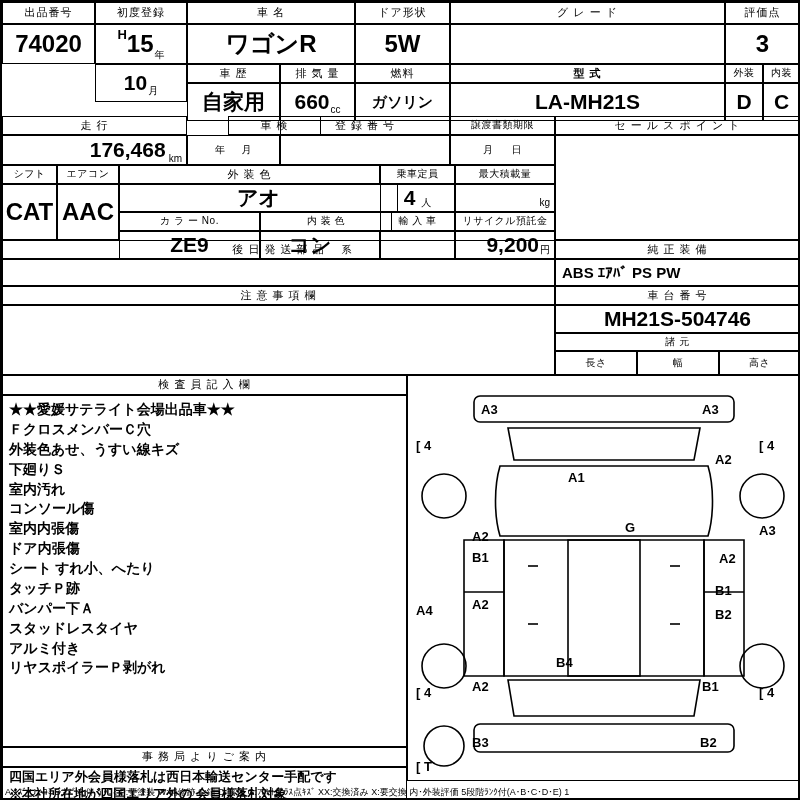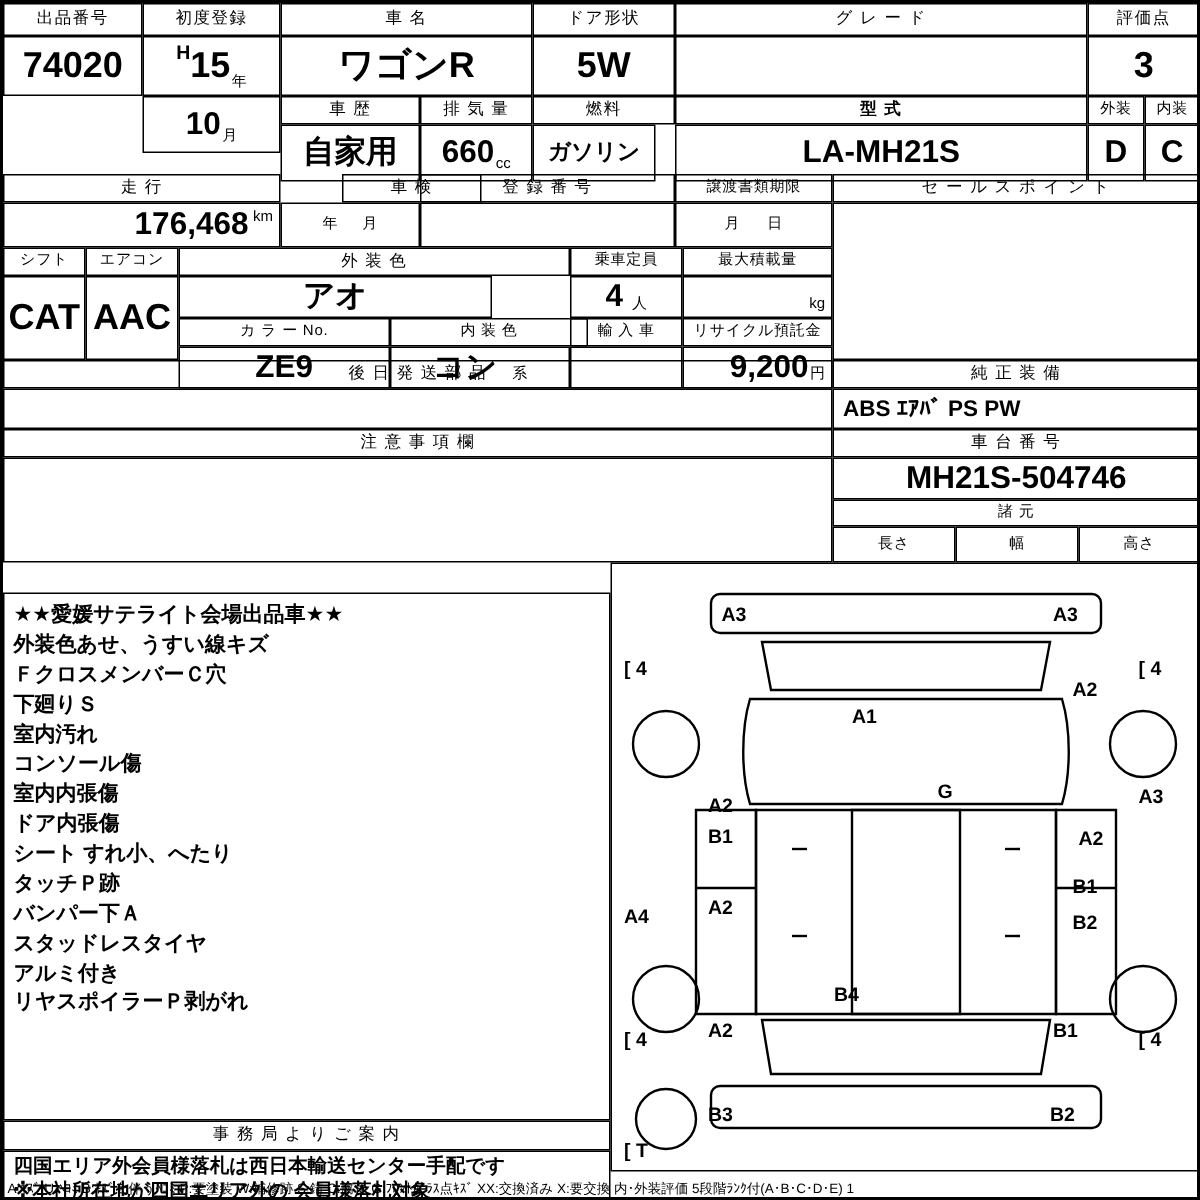--- a/index.html
+++ b/index.html
@@ -7,21 +7,21 @@
   #sheet{position:relative;width:800px;height:800px;box-sizing:border-box;border:2px solid #000;}
   .cell{position:absolute;box-sizing:border-box;border:1px solid #000;display:flex;align-items:center;justify-content:center;overflow:hidden;text-align:center;line-height:1.05;}
   .lbl{font-size:11px;letter-spacing:1px;}
   .lbl-s{font-size:10px;letter-spacing:0.5px;}
   .val-l{font-size:21px;font-weight:bold;}
   .val-xl{font-size:24px;font-weight:bold;}
   .val-m{font-size:15px;font-weight:bold;}
   .left{justify-content:flex-start;padding-left:4px;text-align:left;}
   .right{justify-content:flex-end;padding-right:4px;text-align:right;}
   .unit{font-size:10px;font-weight:normal;margin-left:1px;}
-  .notes{position:absolute;box-sizing:border-box;font-size:14px;font-weight:bold;line-height:1.42;padding:2px 4px;text-align:left;}
+  .notes{position:absolute;box-sizing:border-box;font-size:14px;font-weight:bold;line-height:1.42;padding:2px 4px;text-align:left;font-family:Liberation Serif, serif;}
   .notes div{white-space:nowrap;}
   .diagram{position:absolute;box-sizing:border-box;border:1px solid #000;}
   .dlabel{position:absolute;font-size:13px;font-weight:bold;}
   .footer{position:absolute;box-sizing:border-box;font-size:9px;letter-spacing:0;white-space:nowrap;}
   svg{display:block;}
 </style>
 </head>
 <body>
 
 <div id="sheet">
@@ -55,34 +55,34 @@
   <div class="cell lbl" style="left:185px;top:62px;width:93px;height:19px;">車 歴</div>
   <div class="cell val-l" style="left:185px;top:81px;width:93px;height:38px;text-align:right;">自家用</div>
 
   <div class="cell lbl" style="left:278px;top:62px;width:75px;height:19px;">排 気 量</div>
   <div class="cell" style="left:278px;top:81px;width:75px;height:38px;">
     <span class="val-l">660</span>
     <span class="unit" style="align-self:flex-end;margin-bottom:5px;">cc</span>
   </div>
 
   <div class="cell lbl" style="left:353px;top:62px;width:95px;height:19px;">燃料</div>
-  <div class="cell val-m" style="left:353px;top:81px;width:82px;height:38px;">ガソリン</div>
+  <div class="cell val-m" style="left:353px;top:81px;width:95px;height:38px;">ガソリン</div>
 
   <div class="cell lbl" style="left:448px;top:62px;width:275px;height:19px;font-weight:bold;">型 式</div>
   <div class="cell val-l" style="left:448px;top:81px;width:275px;height:38px;">LA-MH21S</div>
 
   <div class="cell lbl-s" style="left:723px;top:62px;width:38px;height:19px;">外装</div>
   <div class="cell lbl-s" style="left:761px;top:62px;width:37px;height:19px;">内装</div>
   <div class="cell val-l" style="left:723px;top:81px;width:38px;height:38px;">D</div>
   <div class="cell val-l" style="left:761px;top:81px;width:37px;height:38px;">C</div>
 
   <div class="cell lbl" style="left:0;top:114px;width:185px;height:19px;">走 行</div>
   <div class="cell right" style="left:0;top:133px;width:185px;height:30px;">
     <span class="val-l">176,468</span>
-    <span class="unit" style="align-self:flex-end;margin-bottom:14px;margin-left:3px;">km</span>
+    <span class="unit" style="align-self:flex-end;margin-bottom:0;margin-left:3px;">km</span>
   </div>
 
   <div class="cell lbl" style="left:185px;top:114px;width:93px;height:19px;margin-left:41px;">車 検</div>
   <div class="cell" style="left:185px;top:133px;width:93px;height:30px;">
     <span class="lbl-s" style="margin-right:16px;">年</span>
     <span class="lbl-s">月</span>
   </div>
 
   <div class="cell lbl" style="left:278px;top:114px;width:170px;height:19px;">登 録 番 号</div>
   <div class="cell val-m" style="left:278px;top:133px;width:170px;height:30px;"></div>
@@ -95,21 +95,21 @@
 
   <div class="cell lbl" style="left:553px;top:114px;width:245px;height:19px;">セ ー ル ス ポ イ ン ト</div>
   <div class="cell val-m" style="left:553px;top:133px;width:245px;height:105px;"></div>
 
   <div class="cell lbl-s" style="left:0;top:163px;width:55px;height:19px;">シフト</div>
   <div class="cell lbl-s" style="left:55px;top:163px;width:62px;height:19px;">エアコン</div>
   <div class="cell val-xl" style="left:0;top:182px;width:55px;height:56px;">CAT</div>
   <div class="cell val-xl" style="left:55px;top:182px;width:62px;height:56px;">AAC</div>
 
   <div class="cell lbl" style="left:117px;top:163px;width:261px;height:19px;">外 装 色</div>
-  <div class="cell val-l" style="left:117px;top:182px;width:209px;height:28px;">アオ</div>
+  <div class="cell val-l" style="left:117px;top:182px;width:279px;height:28px;">アオ</div>
 
   <div class="cell lbl-s" style="left:378px;top:163px;width:75px;height:19px;">乗車定員</div>
   <div class="cell" style="left:378px;top:182px;width:75px;height:28px;">
     <span class="val-l">4</span>
     <span class="unit" style="align-self:flex-end;margin-bottom:3px;margin-left:6px;">人</span>
   </div>
 
   <div class="cell lbl-s" style="left:453px;top:163px;width:100px;height:19px;">最大積載量</div>
   <div class="cell right" style="left:453px;top:182px;width:100px;height:28px;">
     <span class="val-m"></span>
@@ -141,25 +141,26 @@
   <div class="cell lbl" style="left:0;top:284px;width:553px;height:19px;">注 意 事 項 欄</div>
   <div class="cell" style="left:0;top:303px;width:553px;height:70px;"></div>
 
   <div class="cell lbl" style="left:553px;top:284px;width:245px;height:19px;">車 台 番 号</div>
   <div class="cell val-l" style="left:553px;top:303px;width:245px;height:28px;">MH21S-504746</div>
   <div class="cell lbl-s" style="left:553px;top:331px;width:245px;height:18px;">諸 元</div>
   <div class="cell lbl-s" style="left:553px;top:349px;width:82px;height:24px;">長さ</div>
   <div class="cell lbl-s" style="left:635px;top:349px;width:82px;height:24px;">幅</div>
   <div class="cell lbl-s" style="left:717px;top:349px;width:81px;height:24px;">高さ</div>
 
+  <div class="cell lbl" style="left:0;top:373px;width:405px;height:20px;">検 査 員 記 入 欄</div>
   <div class="cell" style="left:0;top:393px;width:405px;height:352px;"></div>
   <div class="notes" style="left:3px;top:396px;width:400px;">
     <div>★★愛媛サテライト会場出品車★★</div>
+    <div>ＦクロスメンバーＣ穴</div>
     <div>外装色あせ、うすい線キズ</div>
-    <div>ＦクロスメンバーＣ穴</div>
     <div>下廻りＳ</div>
     <div>室内汚れ</div>
     <div>コンソール傷</div>
     <div>室内内張傷</div>
     <div>ドア内張傷</div>
     <div>シート すれ小、へたり</div>
     <div>タッチＰ跡</div>
     <div>バンパー下Ａ</div>
     <div>スタッドレスタイヤ</div>
     <div>アルミ付き</div>

